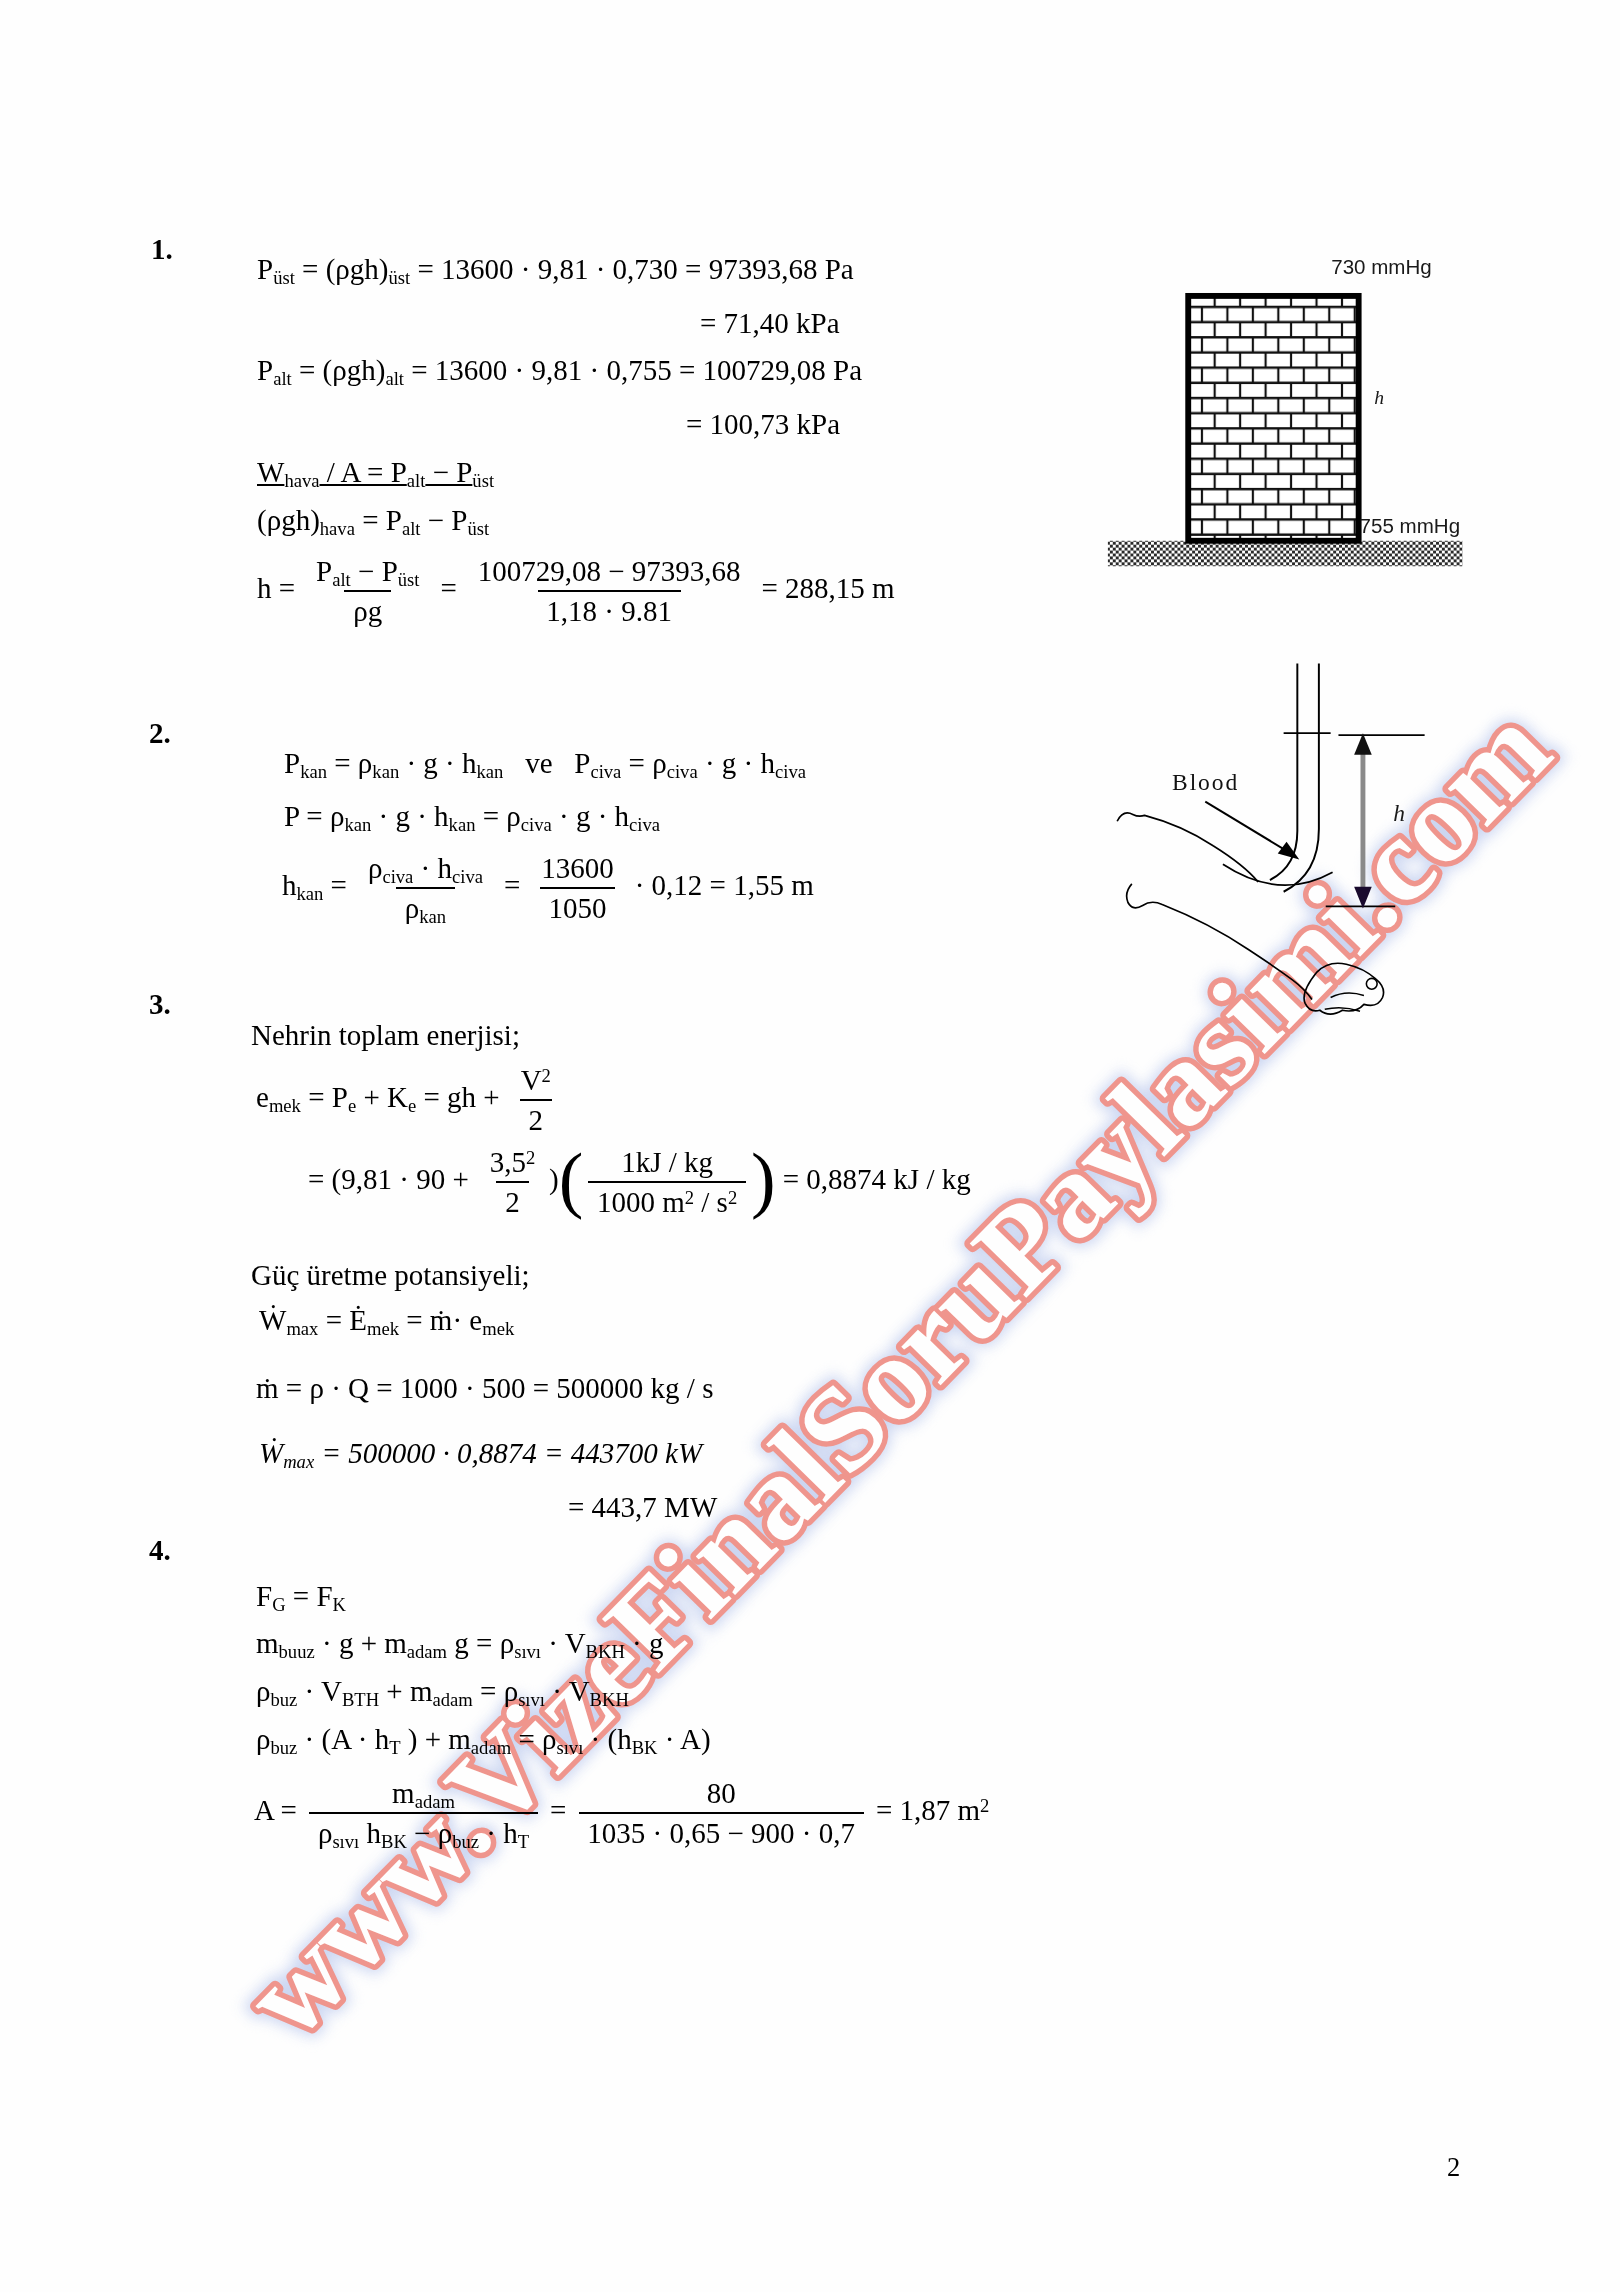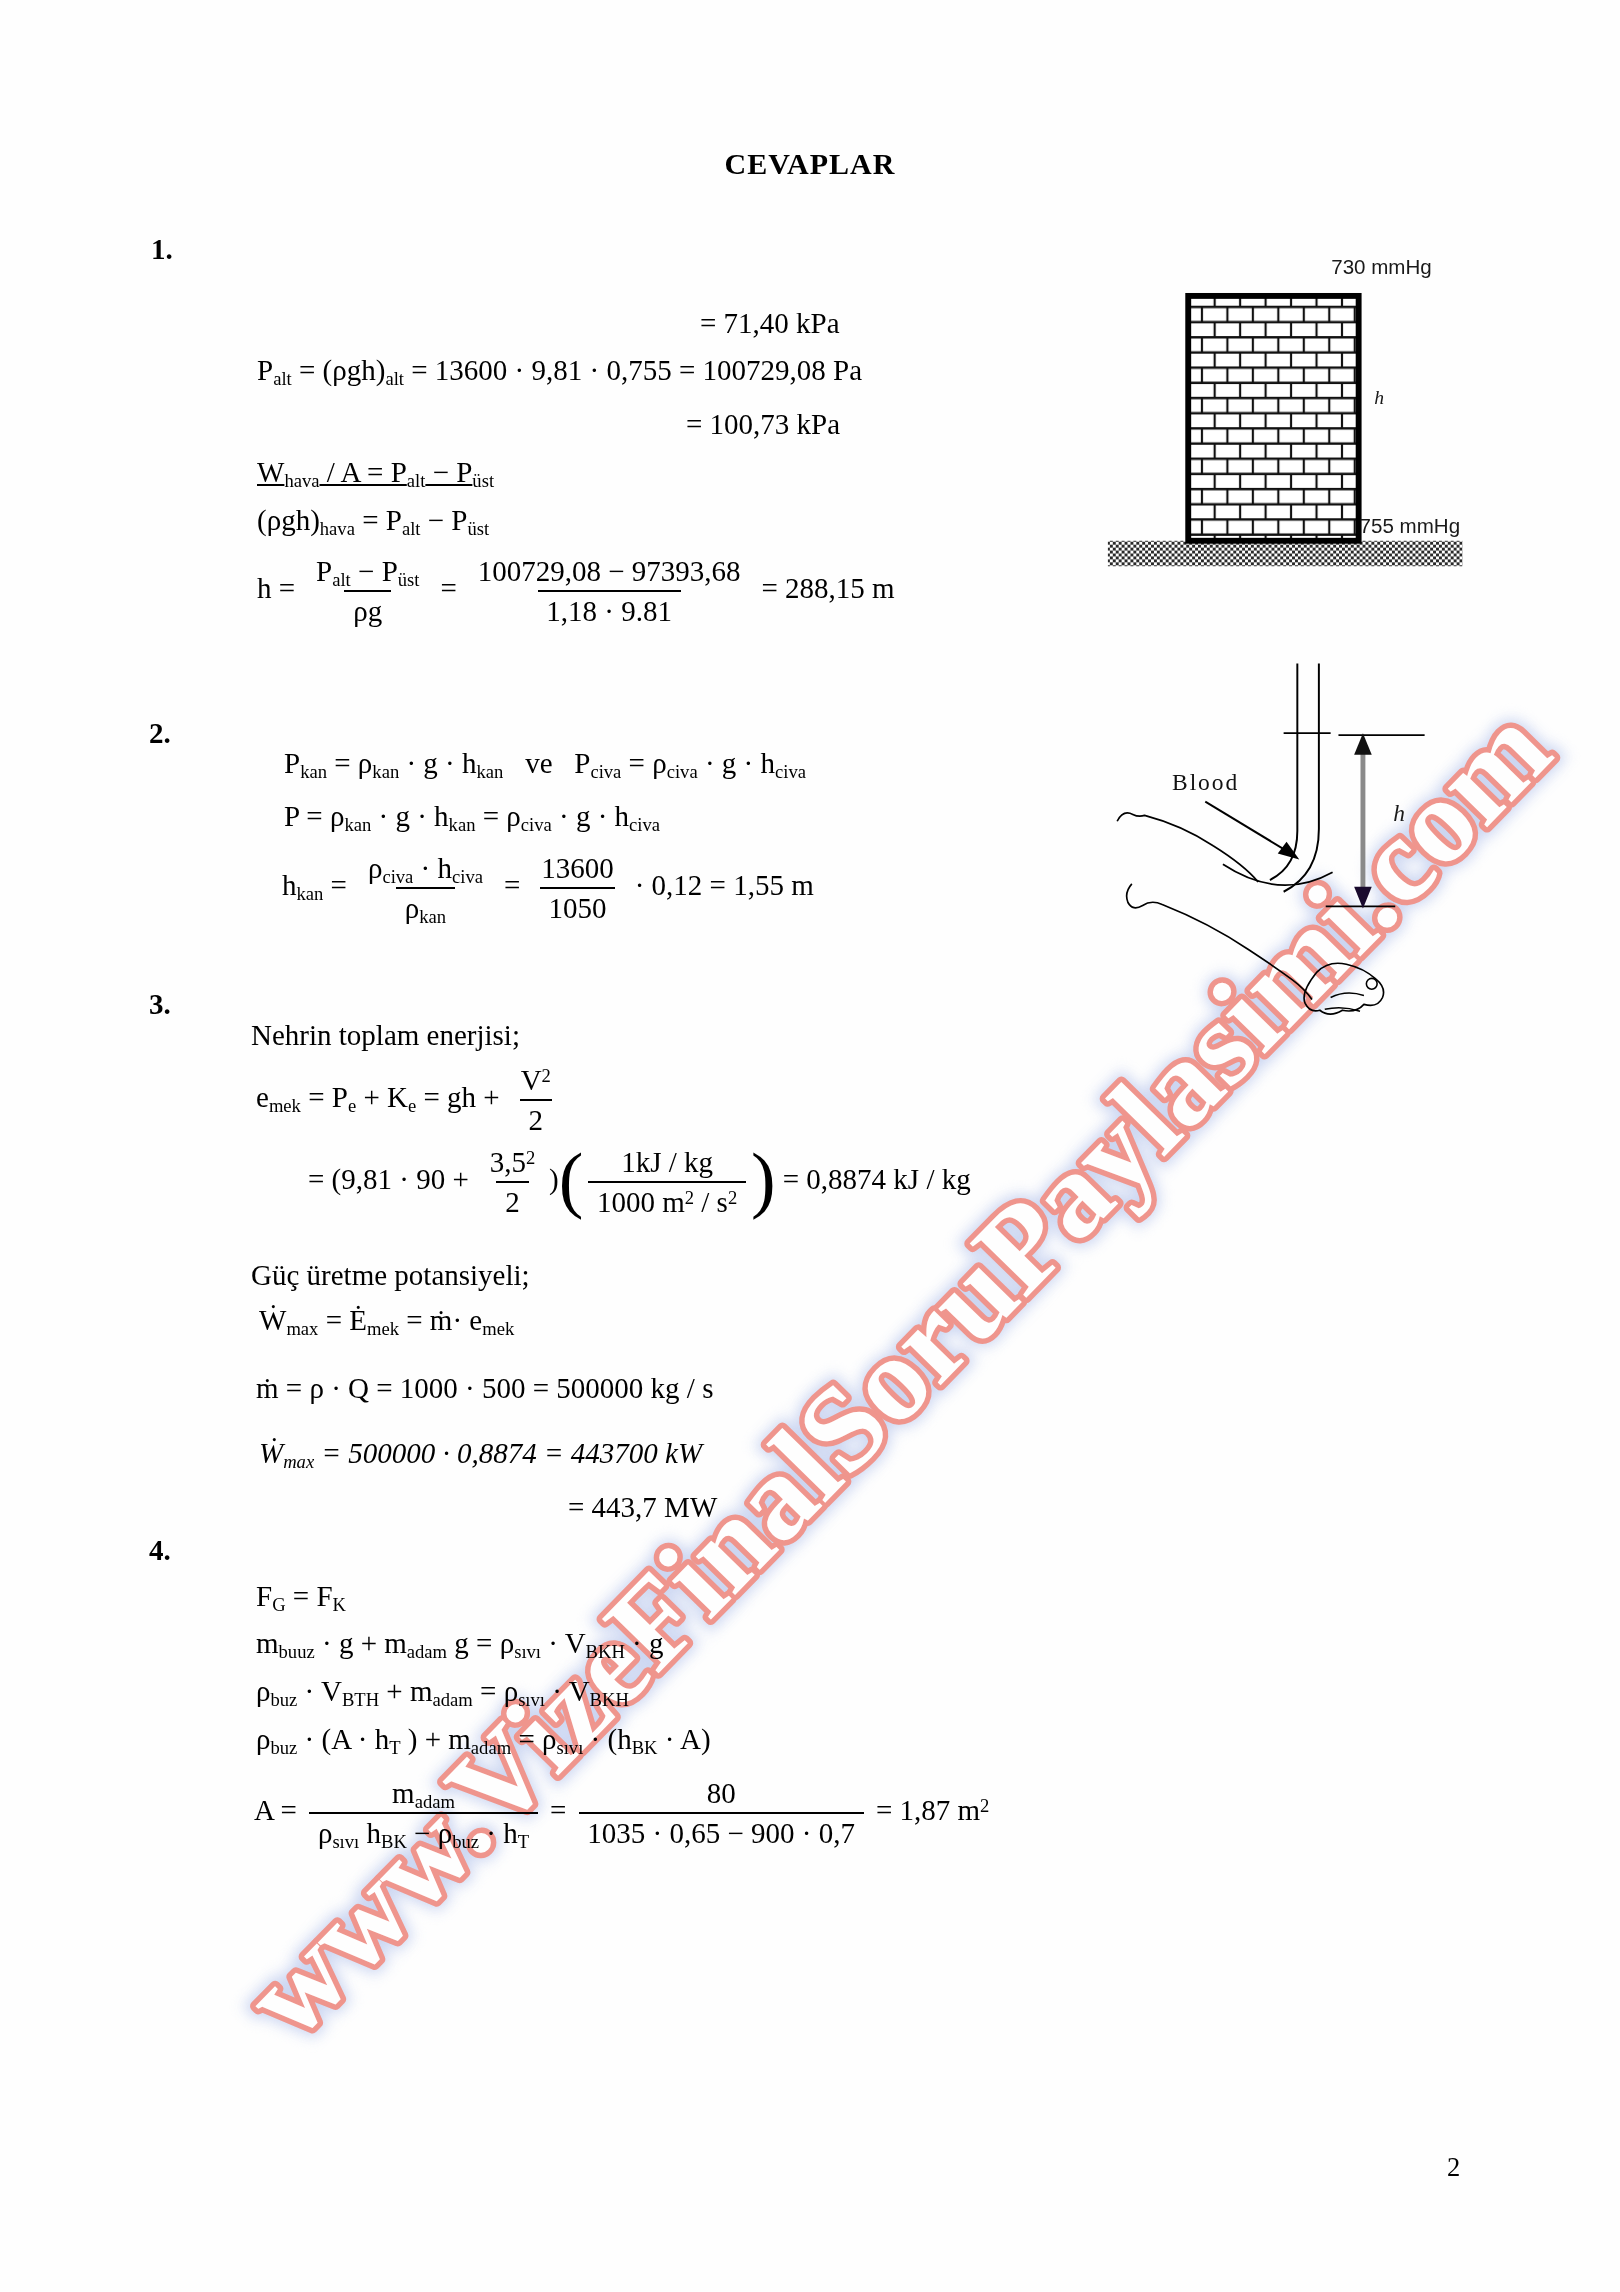--- a/index.html
+++ b/index.html
@@ -34,24 +34,24 @@
         <feGaussianBlur stdDeviation="7"></feGaussianBlur>
       </filter>
     </defs>
     <g id="wm-group" opacity="0.93" transform="rotate(-45.6 915 1400)">
       <text class="wm-text" id="wm-glow" font-family="Liberation Serif, serif" font-weight="bold" text-anchor="middle" lengthAdjust="spacingAndGlyphs" filter="url(#wm-blur)" x="915" y="1441" font-size="122" textLength="1840" fill="#c9d4f1" stroke="#c9d4f1" stroke-width="18">www.VizeFinalSoruPaylasimi.com</text>
       <text class="wm-text" id="wm-stroke" font-family="Liberation Serif, serif" font-weight="bold" text-anchor="middle" lengthAdjust="spacingAndGlyphs" fill="none" stroke-linejoin="round" x="915" y="1441" font-size="122" textLength="1840" stroke="#ee8e85" stroke-width="11">www.VizeFinalSoruPaylasimi.com</text>
       <text class="wm-text" id="wm-fill" font-family="Liberation Serif, serif" font-weight="bold" text-anchor="middle" lengthAdjust="spacingAndGlyphs" stroke="none" x="915" y="1441" font-size="122" textLength="1840" fill="#ffffff">www.VizeFinalSoruPaylasimi.com</text>
     </g>
   </svg>
 
-  <div class="title">CEVAPLAR</div>
 
   <div id="eq-layer">
       <div class="eq bold" style="left: 151px; top: 233px;"><span>1.</span></div>
+      <div class="eq" style="left: 257px; top: 253px;"><span>P</span><sub>üst</sub><span> = (ρgh)</span><sub>üst</sub><span> = 13600 · 9,81 · 0,730 = 97393,68 Pa</span></div>
       <div class="eq" style="left: 700px; top: 307px;"><span>= 71,40 kPa</span></div>
       <div class="eq" style="left: 257px; top: 354px;"><span>P</span><sub>alt</sub><span> = (ρgh)</span><sub>alt</sub><span> = 13600 · 9,81 · 0,755 = 100729,08 Pa</span></div>
       <div class="eq" style="left: 686px; top: 408px;"><span>= 100,73 kPa</span></div>
       <div class="eq" style="left: 257px; top: 456px; text-decoration: underline;"><span>W</span><sub>hava</sub><span> / A = P</span><sub>alt</sub><span> − P</span><sub>üst</sub></div>
       <div class="eq" style="left: 257px; top: 504px;"><span>(ρgh)</span><sub>hava</sub><span> = P</span><sub>alt</sub><span> − P</span><sub>üst</sub></div>
       <div class="eq" style="left: 257px; top: 554px;"><span>h = </span><span class="frac"><span class="num"><span>P</span><sub>alt</sub><span> − P</span><sub>üst</sub></span><span class="den"><span>ρg</span></span></span><span> = </span><span class="frac"><span class="num"><span>100729,08 − 97393,68</span></span><span class="den"><span>1,18 · 9.81</span></span></span><span> = 288,15 m</span></div>
       <div class="eq bold" style="left: 149px; top: 717px;"><span>2.</span></div>
       <div class="eq" style="left: 284px; top: 747px;"><span>P</span><sub>kan</sub><span> = ρ</span><sub>kan</sub><span> · g · h</span><sub>kan</sub><span>   ve   P</span><sub>civa</sub><span> = ρ</span><sub>civa</sub><span> · g · h</span><sub>civa</sub></div>
       <div class="eq" style="left: 284px; top: 800px;"><span>P = ρ</span><sub>kan</sub><span> · g · h</span><sub>kan</sub><span> = ρ</span><sub>civa</sub><span> · g · h</span><sub>civa</sub></div>
       <div class="eq" style="left: 282px; top: 851px;"><span>h</span><sub>kan</sub><span> = </span><span class="frac"><span class="num"><span>ρ</span><sub>civa</sub><span> · h</span><sub>civa</sub></span><span class="den"><span>ρ</span><sub>kan</sub></span></span><span> = </span><span class="frac"><span class="num"><span>13600</span></span><span class="den"><span>1050</span></span></span><span> · 0,12 = 1,55 m</span></div>

